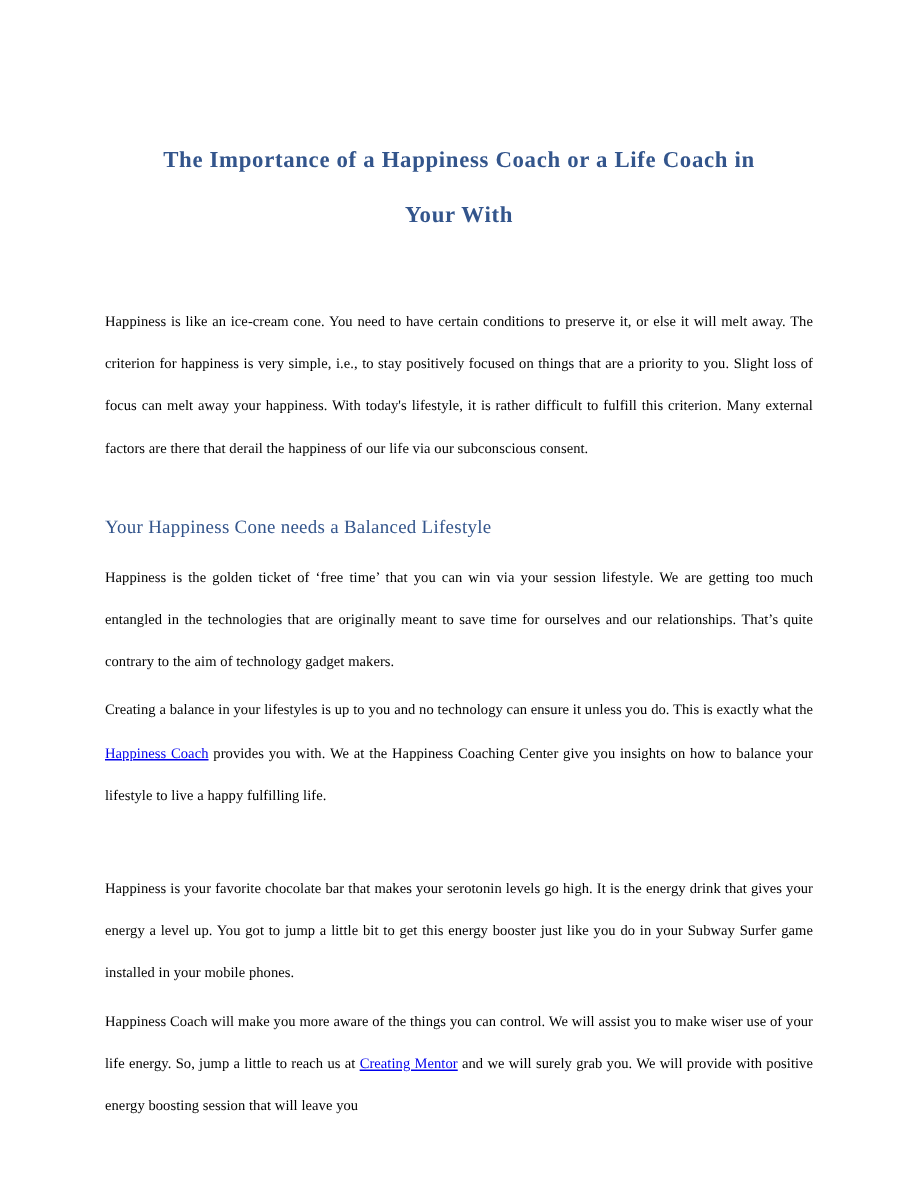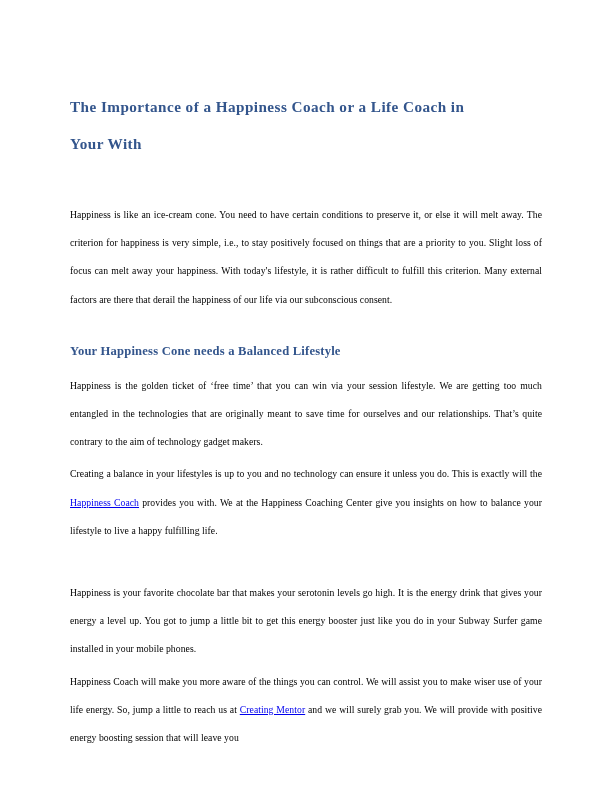--- a/index.html
+++ b/index.html
@@ -29,34 +29,35 @@
     position: absolute;
     left: 70px;
     top: 88px;
     width: 472px;
   }
 
   .doc-title {
     color: #33558C;
     font-size: 15.2px;
     font-weight: bold;
+    text-align: center;
     line-height: 37px;
     letter-spacing: 0.45px;
     margin: 0 0 0 0;
     padding: 0;
   }
 
   .title-line {
     display: block;
   }
 
   .section-heading {
     color: #33558C;
     font-size: 12.6px;
-    font-weight: bold;
+    font-weight: normal;
     line-height: 22px;
     letter-spacing: 0.2px;
     text-align: left;
     margin: 0;
     padding: 0;
   }
 
   .body-para {
     color: #000000;
     font-size: 9.7px;
@@ -101,21 +102,21 @@
     <div class="sp-p1-to-h1"></div>
 
     <h2 class="section-heading">Your Happiness Cone needs a Balanced Lifestyle</h2>
 
     <div class="sp-h1-to-p2"></div>
 
     <p class="body-para">Happiness is the golden ticket of ‘free time’ that you can win via your session lifestyle. We are getting too much entangled in the technologies that are originally meant to save time for ourselves and our relationships. That’s quite contrary to the aim of technology gadget makers.</p>
 
     <div class="sp-p2-to-p3"></div>
 
-    <p class="body-para"><span>Creating a balance in your lifestyles is up to you and no technology can ensure it unless you do. This is exactly will the </span><a class="doc-link" href="#">Happiness Coach</a><span> provides you with. We at the Happiness Coaching Center give you insights on how to balance your lifestyle to live a happy fulfilling life.</span></p>
+    <p class="body-para"><span>Creating a balance in your lifestyles is up to you and no technology can ensure it unless you do. This is exactly what the </span><a class="doc-link" href="#">Happiness Coach</a><span> provides you with. We at the Happiness Coaching Center give you insights on how to balance your lifestyle to live a happy fulfilling life.</span></p>
 
     <div class="sp-p3-to-h2"></div>
 
 
     <div class="sp-h2-to-p4"></div>
 
     <p class="body-para">Happiness is your favorite chocolate bar that makes your serotonin levels go high. It is the energy drink that gives your energy a level up. You got to jump a little bit to get this energy booster just like you do in your Subway Surfer game installed in your mobile phones.</p>
 
     <div class="sp-p4-to-p5"></div>
 

